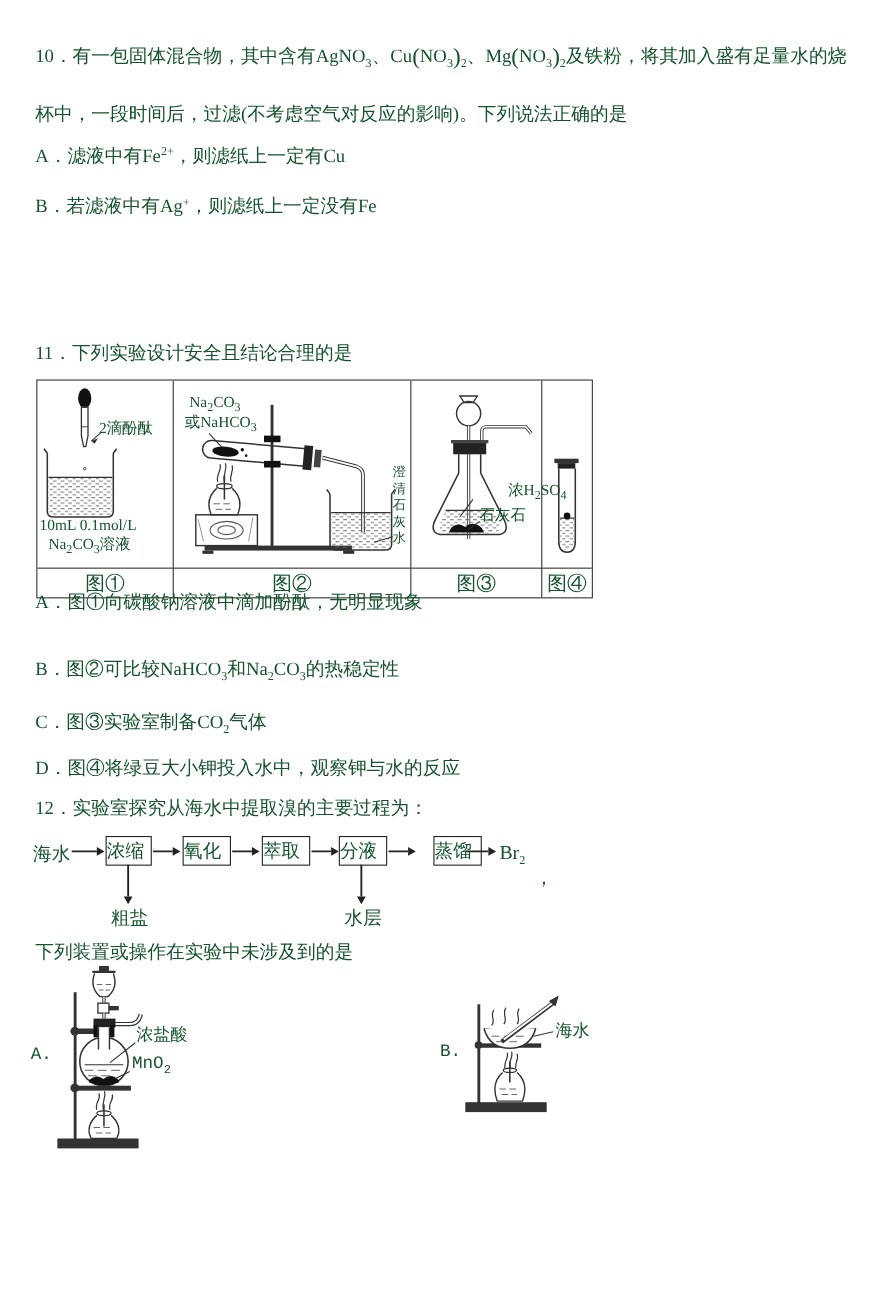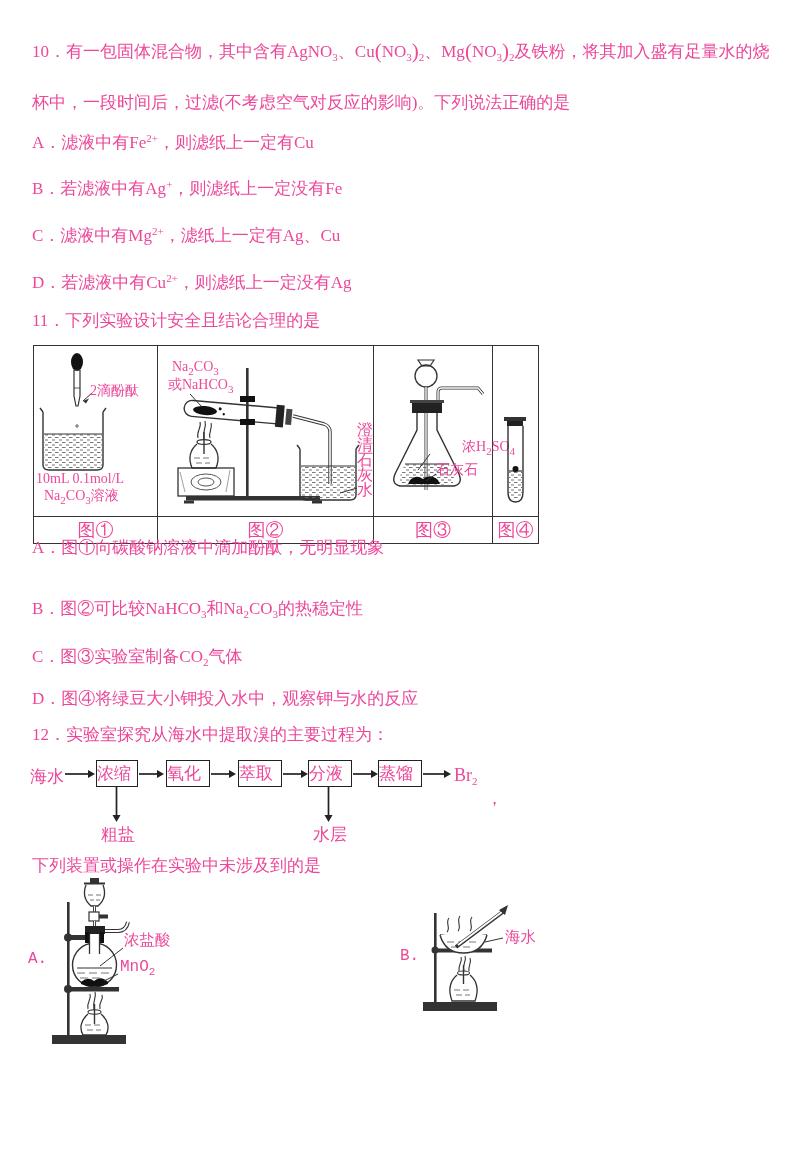--- a/index.html
+++ b/index.html
@@ -1,55 +1,53 @@
 <!DOCTYPE html>
 <html><head>
 <meta charset="utf-8">
 <style>
   html,body{margin:0;padding:0;background:#fff;}
   #page{position:relative;width:800px;height:1176px;background:#fff;overflow:hidden;
-        font-family:"Liberation Serif","DejaVu Serif",serif;color:#ec4899;}
+        font-family:"Liberation Serif","DejaVu Serif",serif;color:#14532d;}
   .stem{position:absolute;left:32px;font-size:17px;line-height:46px;}
   .opt{position:absolute;left:32px;font-size:17px;line-height:24px;white-space:nowrap;}
   .sub{font-size:11px;vertical-align:-4px;}
   .sup{font-size:11px;vertical-align:6px;}
   .big{font-size:21px;vertical-align:-1.5px;}
   
   #fig-table{position:absolute;left:33px;top:345px;display:grid;
     grid-template-columns:124px 216px 119px 45px;grid-template-rows:170px 27px;
     border:1.6px solid #333;}
   .fcell{position:relative;border-right:1.4px solid #333;}
   .fcell.last{border-right:none;}
   .fcap{border-right:1.4px solid #333;border-top:1.4px solid #333;text-align:center;
         font-size:18px;line-height:26px;}
   .fcap.last{border-right:none;}
   .flbl{position:absolute;font-size:14px;line-height:17px;white-space:nowrap;}
-  .vtext{position:absolute;width:15px;font-size:16px;line-height:15px;text-align:right;
+  .vtext{position:absolute;width:15px;font-size:12px;line-height:15px;text-align:left;
          word-break:break-all;}
   
   #flow{position:absolute;left:30px;top:755px;width:520px;height:100px;}
   .fbox{position:absolute;top:5px;height:25px;border:1.5px solid #222;text-align:left;
         line-height:25px;font-size:17px;}
   .ftext{position:absolute;font-size:17px;line-height:24px;white-space:nowrap;}
   .harrow,.varrow{position:absolute;}
   
   .appwrap{position:absolute;}
   .applbl{position:absolute;font-size:16px;white-space:nowrap;font-family:Liberation Mono, monospace;}
   svg{display:block;}
 </style>
 </head>
 <body>
 
 <div id="page">
 
   <div class="stem" style="top:28px;width:752px;"><span>10．有一包固体混合物，其中含有</span><span>AgNO</span><span class="sub">3</span><span>、</span><span>Cu</span><span class="big">(</span><span>NO</span><span class="sub">3</span><span class="big">)</span><span class="sub">2</span><span>、</span><span>Mg</span><span class="big">(</span><span>NO</span><span class="sub">3</span><span class="big">)</span><span class="sub">2</span><span>及铁粉，将其加入盛有足量水的烧杯中，一段时间后，过滤(不考虑空气对反应的影响)。下列说法正确的是</span></div>
   <div class="opt" style="top:126px;"><span>A．滤液中有</span><span>Fe</span><span class="sup">2+</span><span>，则滤纸上一定有</span><span>Cu</span></div>
   <div class="opt" style="top:172px;"><span>B．若滤液中有</span><span>Ag</span><span class="sup">+</span><span>，则滤纸上一定没有</span><span>Fe</span></div>
-  <div class="opt" style="top:219px;"><span>C．滤液中有</span><span>Mg</span><span class="sup">2+</span><span>，滤纸上一定有</span><span>Ag</span><span>、</span><span>Cu</span></div>
-  <div class="opt" style="top:266px;"><span>D．若滤液中有</span><span>Cu</span><span class="sup">2+</span><span>，则滤纸上一定没有</span><span>Ag</span></div>
 
   <div class="opt" style="top:309px;">11．下列实验设计安全且结论合理的是</div>
 
   <div id="fig-table">
 
     <div class="fcell">
       <svg width="124" height="170" viewBox="0 0 124 170">
         <defs>
             <pattern id="lq1" width="7" height="5" patternUnits="userSpaceOnUse">
           <path d="M0,1.5 h3.5 M4,4 h3" stroke="#666" stroke-width="0.9" fill="none"></path>
@@ -211,21 +209,21 @@
         <polygon points="18,3 25,7 18,11" fill="#222"></polygon>
       </svg>
 
     <div class="fbox" style="left:278px;width:42px;">分液</div>
 
     <svg class="harrow" style="left:323px;top:12px;" width="25" height="14" viewBox="0 0 25 14">
       <line x1="0" y1="7" x2="18" y2="7" stroke="#222" stroke-width="1.7"></line>
         <polygon points="18,3 25,7 18,11" fill="#222"></polygon>
       </svg>
 
-    <div class="fbox" style="left:348px;width:42px;">蒸馏</div>
+    <div class="fbox" style="left:364px;width:42px;">蒸馏</div>
 
     <svg class="harrow" style="left:393px;top:12px;" width="28" height="14" viewBox="0 0 28 14">
       <line x1="0" y1="7" x2="21" y2="7" stroke="#222" stroke-width="1.7"></line>
         <polygon points="21,3 28,7 21,11" fill="#222"></polygon>
       </svg>
 
     <div class="ftext" style="left:424px;top:8px;font-size:18px;"><span>Br</span><span class="sub">2</span></div>
 
     <div class="ftext" style="left:456px;top:32px;">，</div>
 

